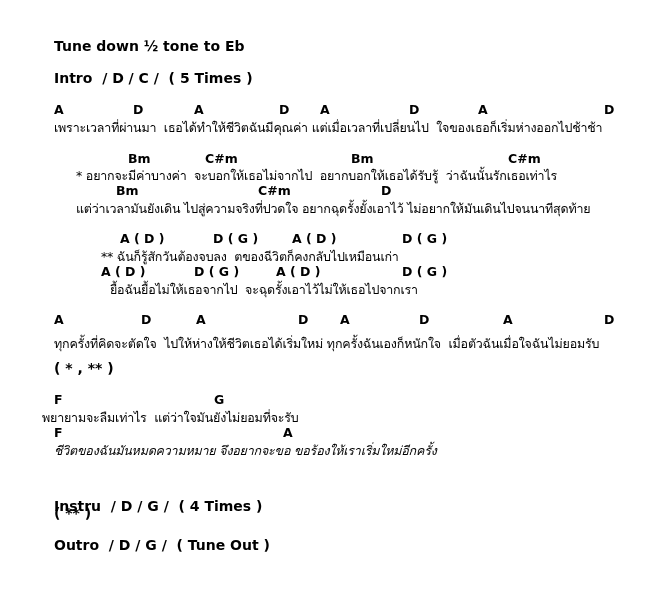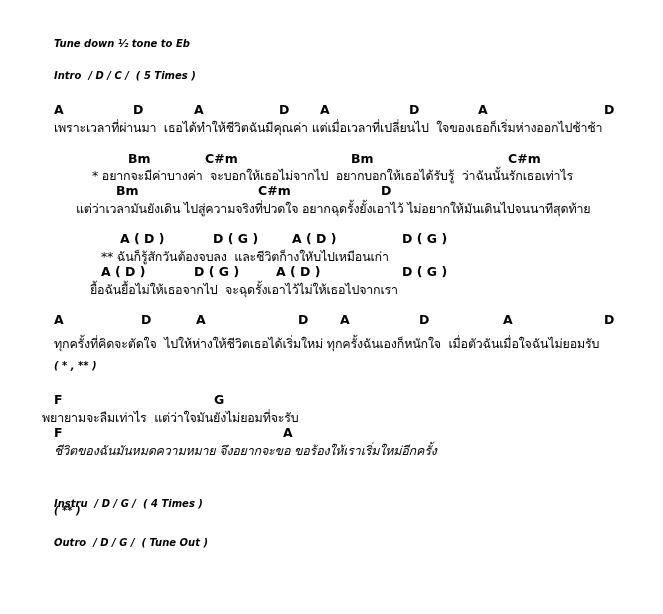--- a/index.html
+++ b/index.html
@@ -1,19 +1,19 @@
 <!DOCTYPE html>
 <html><head>
 <meta charset="utf-8">
 <style>
   html, body { margin: 0; padding: 0; background: #ffffff; }
   body { width: 663px; height: 614px; position: relative; overflow: hidden;
          font-family: "DejaVu Sans", "Liberation Sans", sans-serif; color: #000000; }
   .abs { position: absolute; white-space: pre; }
-  .hdr { font-weight: bold; font-size: 10px; letter-spacing: 0; font-style: italic; }
+  .hdr { font-weight: bold; font-size: 14px; letter-spacing: 0; }
   .chord { font-weight: bold; font-size: 12.5px; }
   .lyric { font-size: 12.5px; font-family: "DejaVu Sans", sans-serif; letter-spacing: -0.2px; }
 </style>
 </head>
 <body>
 
 <div>
   <div class="abs hdr" style="left:54px;top:38px;">Tune down ½ tone to Eb</div>
   <div class="abs hdr" style="left:54px;top:70px;">Intro  / D / C /  ( 5 Times )</div>
 
@@ -27,40 +27,40 @@
     <div class="abs chord" style="left:478px;top:102px;">A</div>
     <div class="abs chord" style="left:604px;top:102px;">D</div>
     <div class="abs lyric" style="left:54px;top:118px;">เพราะเวลาที่ผ่านมา  เธอได้ทำให้ชีวิตฉันมีคุณค่า แต่เมื่อเวลาที่เปลี่ยนไป  ใจของเธอก็เริ่มห่างออกไปช้าช้า</div>
   </div>
 
   <div>
     <div class="abs chord" style="left:128px;top:151px;">Bm</div>
     <div class="abs chord" style="left:205px;top:151px;">C#m</div>
     <div class="abs chord" style="left:351px;top:151px;">Bm</div>
     <div class="abs chord" style="left:508px;top:151px;">C#m</div>
-    <div class="abs lyric" style="left:92px;top:166px;">* อยากจะมีค่าบางค่า  จะบอกให้เธอไม่จากไป  อยากบอกให้เธอได้รับรู้  ว่าฉันนั้นรักเธอเท่าไร</div>
+    <div class="abs lyric" style="left:76px;top:166px;">* อยากจะมีค่าบางค่า  จะบอกให้เธอไม่จากไป  อยากบอกให้เธอได้รับรู้  ว่าฉันนั้นรักเธอเท่าไร</div>
 
     <div class="abs chord" style="left:116px;top:183px;">Bm</div>
     <div class="abs chord" style="left:258px;top:183px;">C#m</div>
     <div class="abs chord" style="left:381px;top:183px;">D</div>
     <div class="abs lyric" style="left:76px;top:199px;">แต่ว่าเวลามันยังเดิน ไปสู่ความจริงที่ปวดใจ อยากฉุดรั้งยั้งเอาไว้ ไม่อยากให้มันเดินไปจนนาทีสุดท้าย</div>
   </div>
 
   <div>
     <div class="abs chord" style="left:120px;top:231px;">A ( D )</div>
     <div class="abs chord" style="left:213px;top:231px;">D ( G )</div>
     <div class="abs chord" style="left:292px;top:231px;">A ( D )</div>
     <div class="abs chord" style="left:402px;top:231px;">D ( G )</div>
-    <div class="abs lyric" style="left:101px;top:247px;">** ฉันก็รู้สักวันต้องจบลง  และชีวิตก็างใหับไปเหมือนเก่า</div>
+    <div class="abs lyric" style="left:101px;top:247px;">** ฉันก็รู้สักวันต้องจบลง  ตของฉีวิตก็คงกลับไปเหมือนเก่า</div>
 
     <div class="abs chord" style="left:101px;top:264px;">A ( D )</div>
     <div class="abs chord" style="left:194px;top:264px;">D ( G )</div>
     <div class="abs chord" style="left:276px;top:264px;">A ( D )</div>
     <div class="abs chord" style="left:402px;top:264px;">D ( G )</div>
-    <div class="abs lyric" style="left:90px;top:280px;">ยื้อฉันยื้อไม่ให้เธอจากไป  จะฉุดรั้งเอาไว้ไม่ให้เธอไปจากเรา</div>
+    <div class="abs lyric" style="left:110px;top:280px;">ยื้อฉันยื้อไม่ให้เธอจากไป  จะฉุดรั้งเอาไว้ไม่ให้เธอไปจากเรา</div>
   </div>
 
   <div>
     <div class="abs chord" style="left:54px;top:312px;">A</div>
     <div class="abs chord" style="left:141px;top:312px;">D</div>
     <div class="abs chord" style="left:196px;top:312px;">A</div>
     <div class="abs chord" style="left:298px;top:312px;">D</div>
     <div class="abs chord" style="left:340px;top:312px;">A</div>
     <div class="abs chord" style="left:419px;top:312px;">D</div>
     <div class="abs chord" style="left:503px;top:312px;">A</div>

